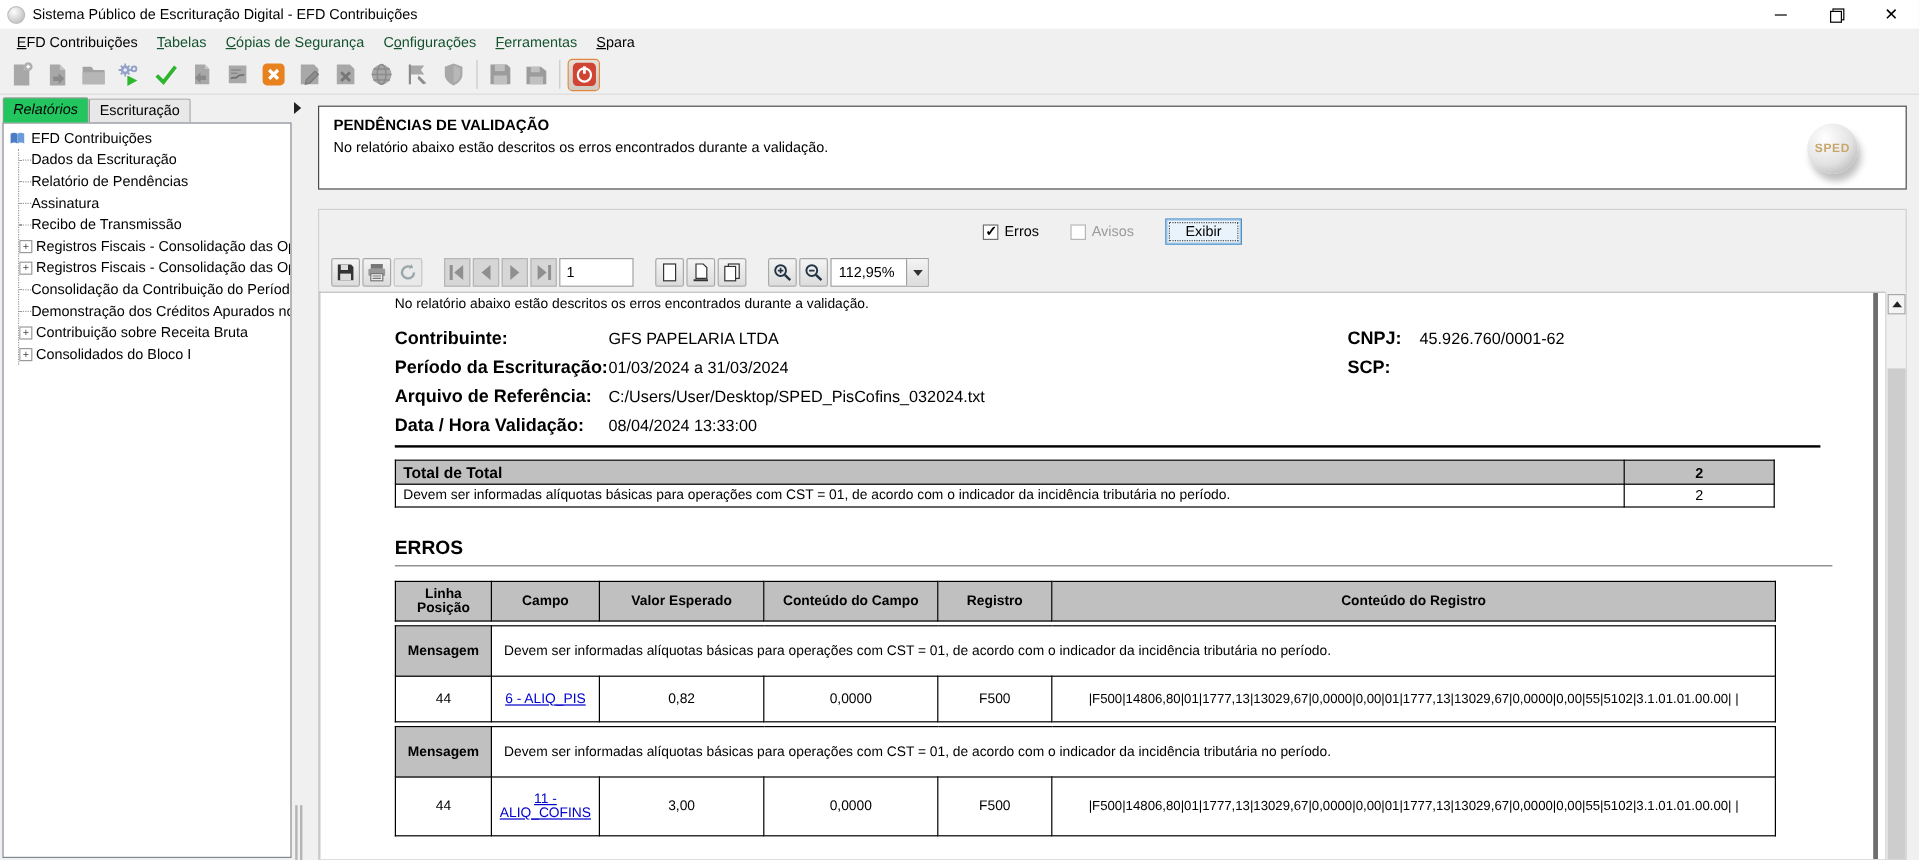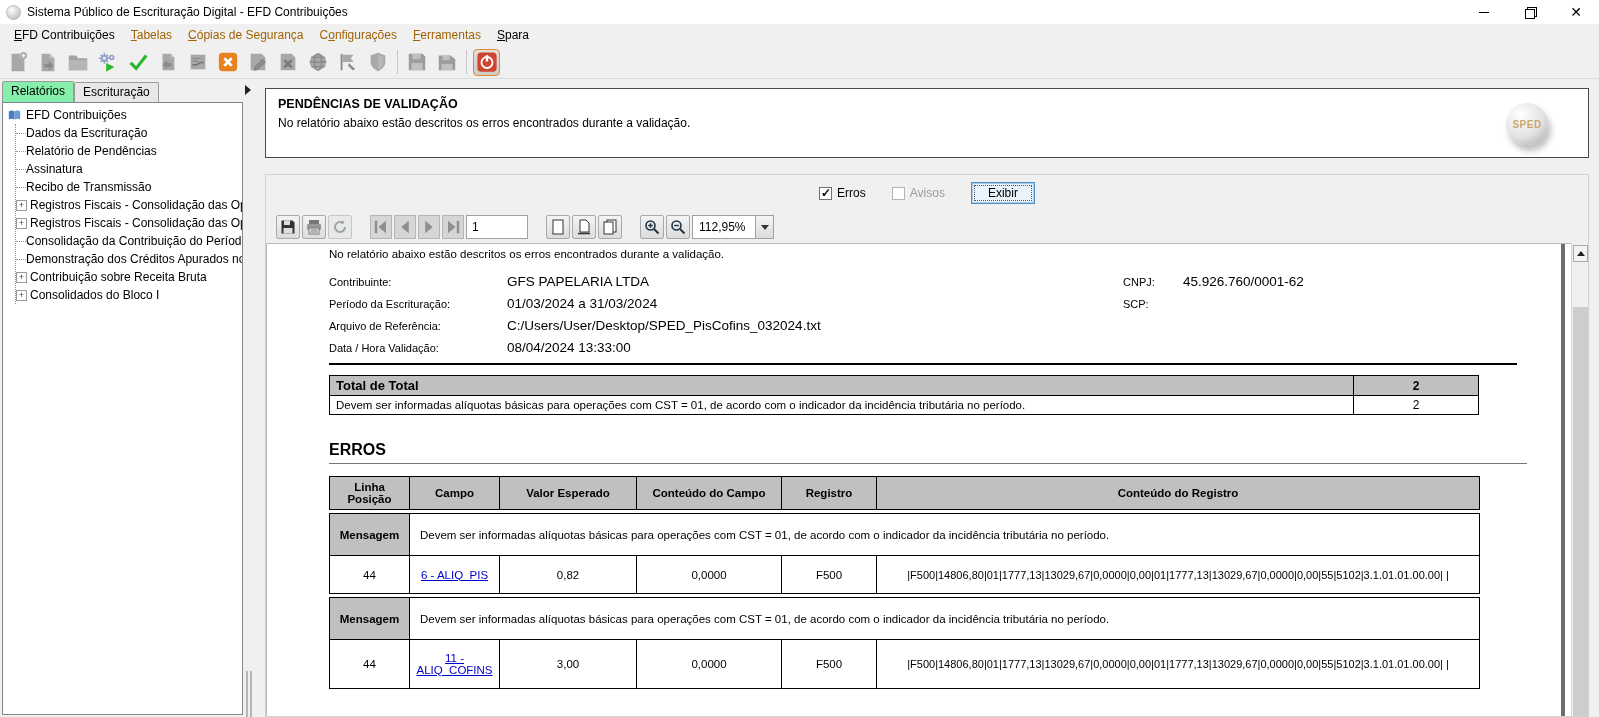--- a/index.html
+++ b/index.html
@@ -17,41 +17,41 @@
   .min-glyph { width:10px; border-bottom:1px solid #000; height:1px; display:block; }
   .restore-glyph { position:relative; width:10px; height:10px; display:block; }
   .restore-glyph::before { content:""; position:absolute; left:2px; top:0; width:8px; height:8px; border:1px solid #000; }
   .restore-glyph::after { content:""; position:absolute; left:0; top:2px; width:8px; height:8px; border:1px solid #000; background:#fff; }
   .close-glyph { font-size:14px; line-height:1; }
 
   
   .menubar { height:22px; background:#f0f0f0; display:flex; align-items:center; padding-left:6px; gap:0; }
   .menu-item { padding:3px 8px; font-size:12px; }
   .menu-item u { text-decoration:underline; }
-  .menu-item.disabled { color:#a16207; }
+  .menu-item.disabled { color:#14532d; }
 
   
   .toolbar { height:33px; background:#f0f0f0; display:flex; align-items:center; padding-left:3px;
     border-bottom:1px solid #dcdcdc; }
   .tb-btn { width:30px; height:28px; display:flex; align-items:center; justify-content:center; }
   .tb-btn svg { width:22px; height:22px; }
   .tb-sep { width:1px; height:24px; background:#c8c8c8; margin:0 4px; }
   .exit-btn { width:27px; height:27px; border:1px solid #e0873e; border-radius:4px;
     background:linear-gradient(#e4e0da,#cfcac2); display:flex; align-items:center; justify-content:center; margin-left:2px;}
   .exit-btn svg { width:22px; height:22px; }
 
   
   .content { display:flex; height:638px; }
 
   
   .sidebar { width:243px; flex:0 0 auto; padding:2px 0 2px 2px; display:flex; flex-direction:column; }
   .side-tabs { display:flex; align-items:flex-end; height:21px; }
   .side-tab { border:1px solid #9a9a9a; border-bottom:none; padding:2px 8px 3px; font-size:12px;
     background:#e8e8e8; border-radius:2px 2px 0 0; }
-  .side-tab.active { background:#86efac; position:relative; z-index:2; padding-bottom:4px; }
+  .side-tab.active { background:#22c55e; position:relative; z-index:2; padding-bottom:4px;font-style:italic; }
   .tree-box { flex:1; background:#fff; border:1px solid #828790; overflow:hidden; padding:3px 0 0 4px; }
   .tree-root { display:flex; align-items:center; gap:4px; height:18px; font-size:12px; white-space:nowrap; }
   .tree-root svg { width:15px; height:13px; }
   .tree-children { margin-left:8px; border-left:1px dotted #9a9a9a; }
   .tree-item { display:flex; align-items:center; height:18px; font-size:12px; white-space:nowrap; overflow:hidden; }
   .tree-stub { width:10px; border-top:1px dotted #9a9a9a; flex:0 0 auto; }
   .expander { width:11px; height:11px; border:1px solid #9a9a9a; background:#fff; font-size:9px; line-height:9px;
     text-align:center; margin-right:3px; flex:0 0 auto; color:#444; }
   .expander::before { content:"+"; }
   .tree-label { overflow:hidden; }
@@ -115,21 +115,21 @@
     display:flex; align-items:center; justify-content:center; }
   .vs-up::after { content:""; width:0; height:0; border-left:4px solid transparent; border-right:4px solid transparent;
     border-bottom:5px solid #222; }
   .vs-thumb { position:absolute; top:64px; left:1px; width:15px; bottom:0; background:#cdcdcd; }
 
   
   .rep-intro { font-size:11.5px; margin:0 0 14px 0; }
   .fields { width:1150px; }
   .f-row { display:flex; margin-bottom:7px; align-items:baseline; }
   .f-left { display:flex; flex:1; align-items:baseline; }
-  .f-label { font-weight:normal; font-size:11px; width:178px; flex:0 0 auto; }
+  .f-label { font-weight:bold; font-size:15px; width:178px; flex:0 0 auto; }
   .f-value { font-size:13.5px; }
   .f-right { width:356px; display:flex; flex:0 0 auto; align-items:baseline; }
   .f-right .f-label { width:60px; }
   .thick-rule { width:1188px; border-top:2px solid #000; margin:8px 0 10px 0; }
 
   table { border-collapse:collapse; }
   .total-table { width:1150px; }
   .total-table td, .total-table th { border:1px solid #000; }
   .total-head th { background:#c0c0c0; font-size:13px; font-weight:bold; text-align:left; padding:2px 6px; height:19px; }
   .total-head th.val, .total-body td.val { width:125px; text-align:center; font-weight:normal; font-size:12px; }

